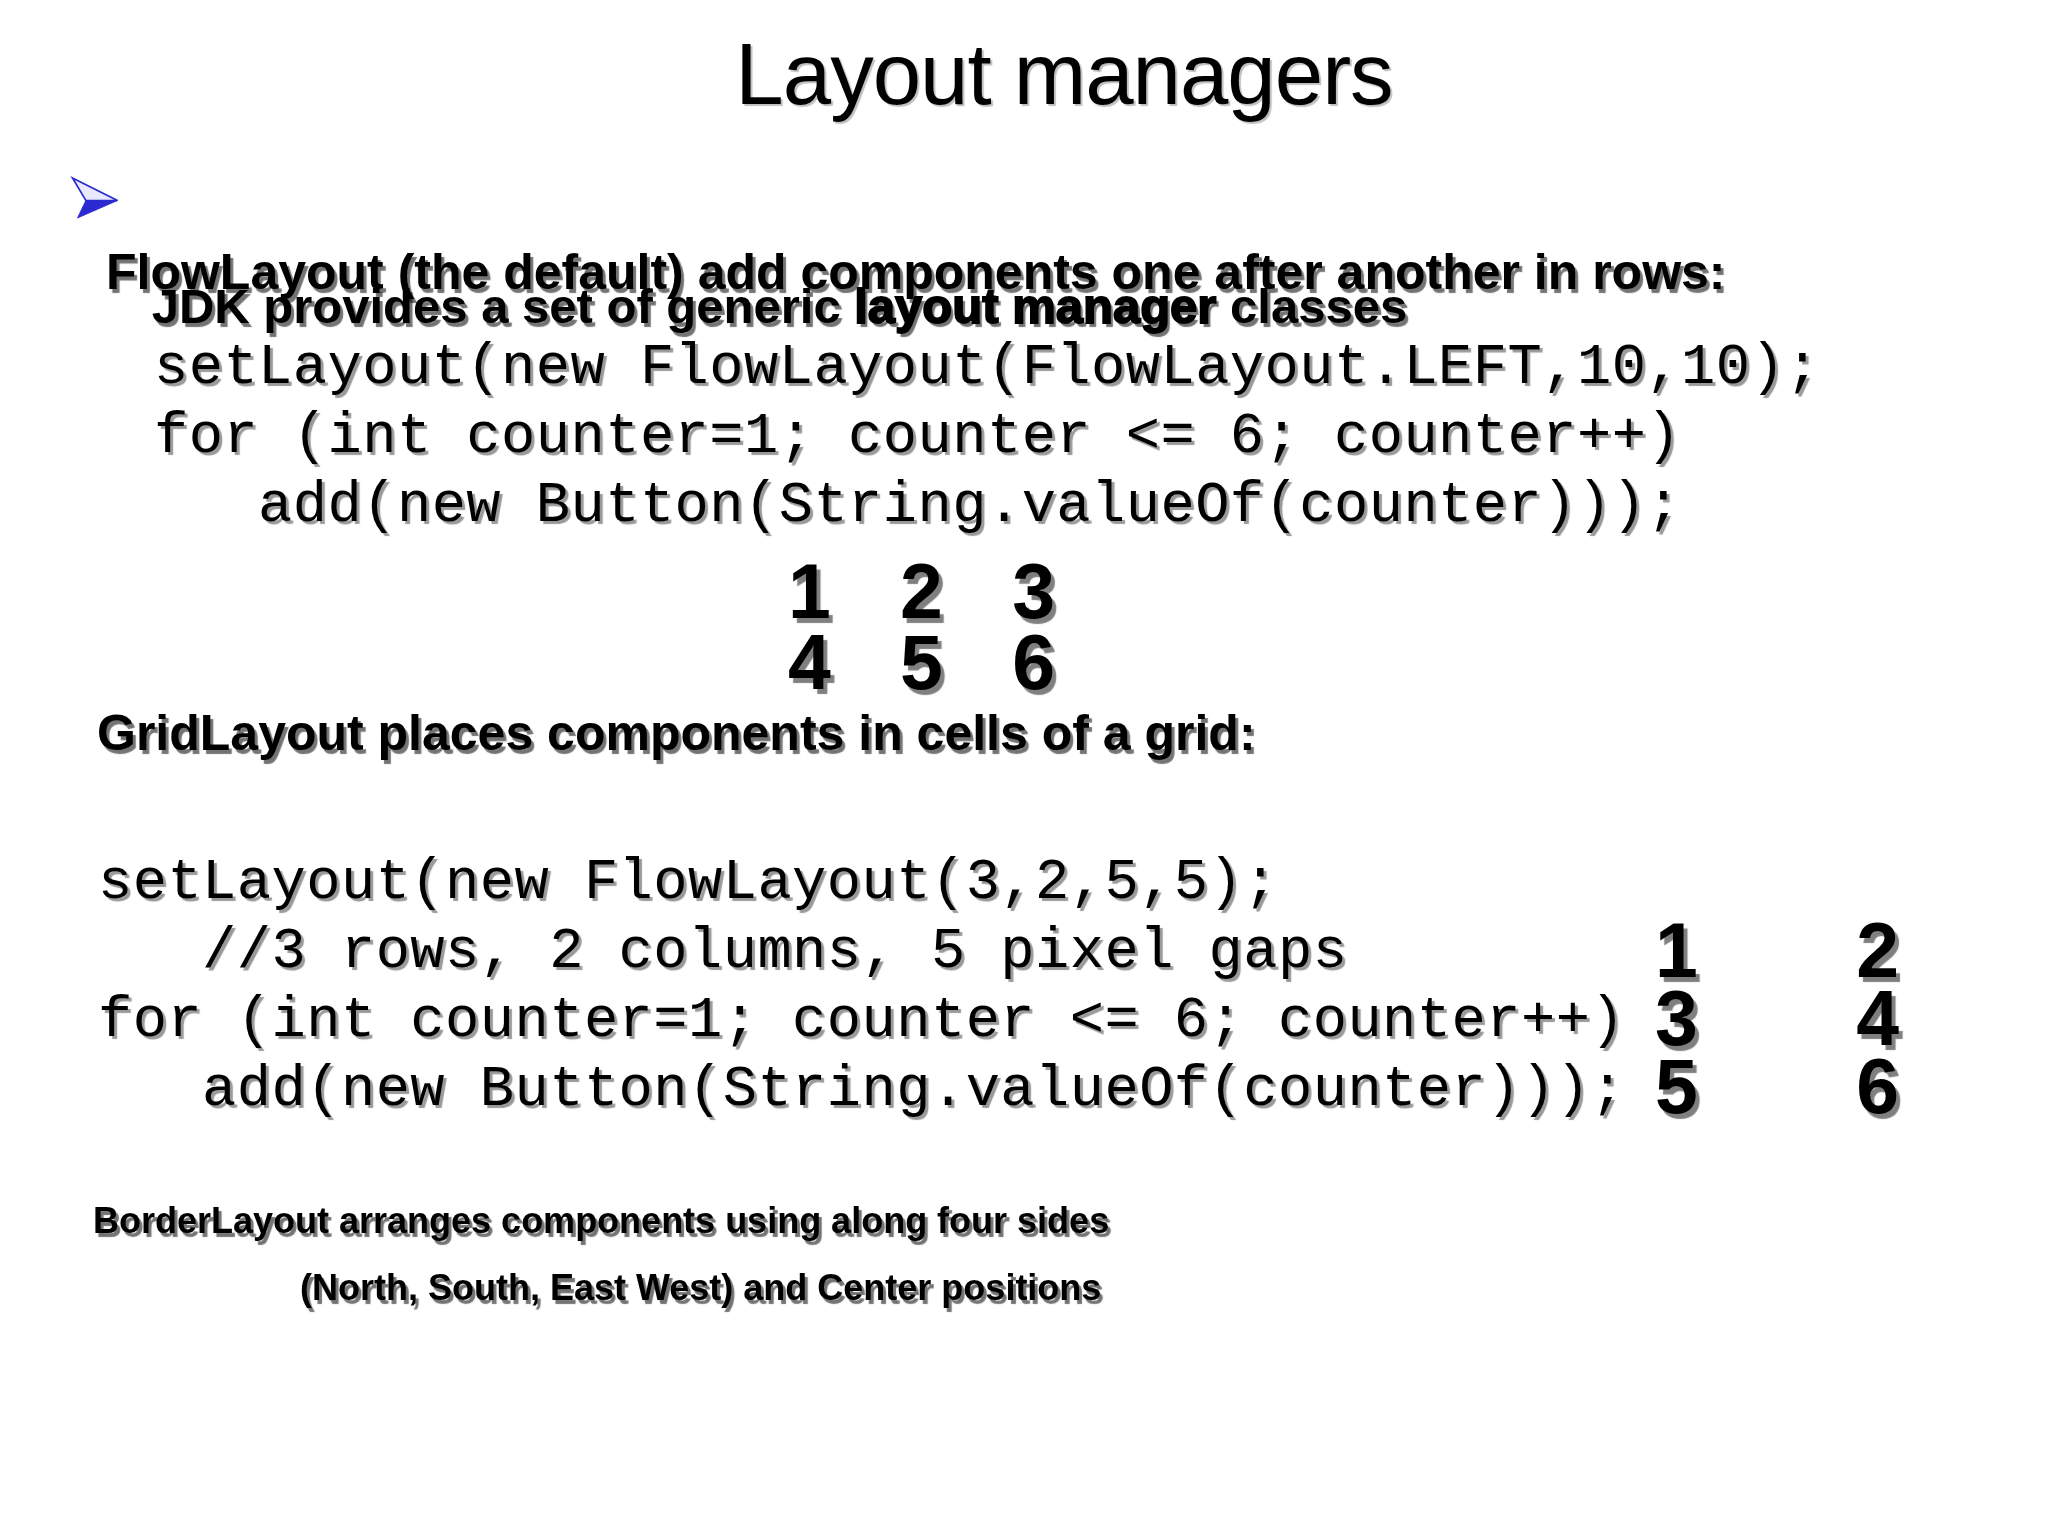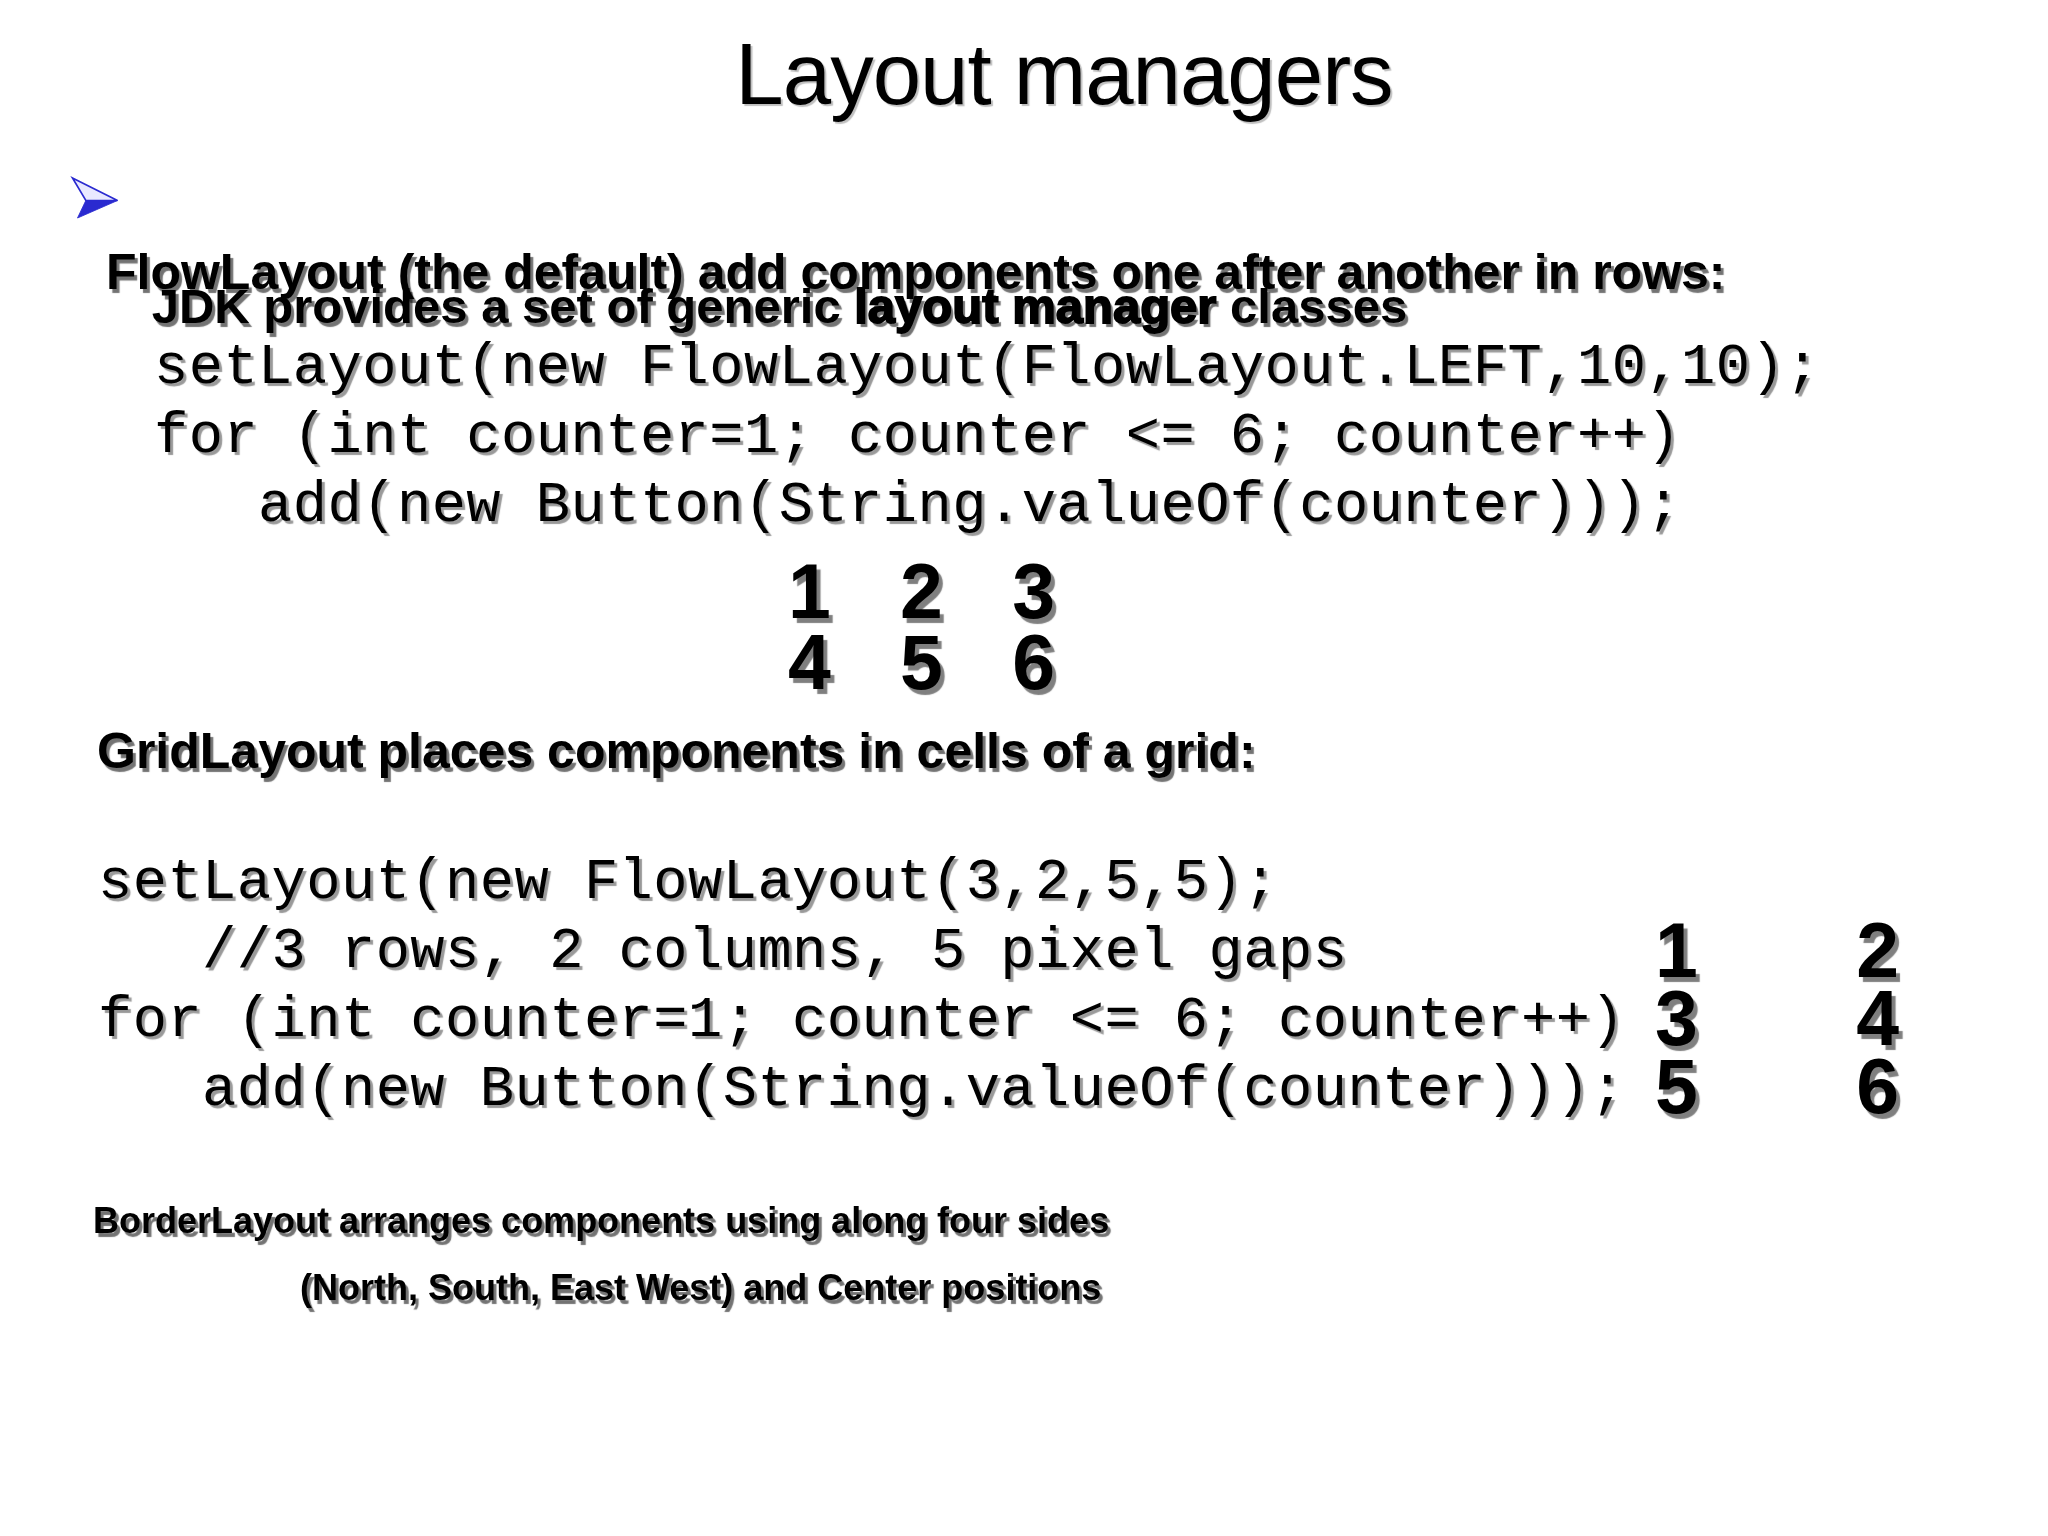--- a/index.html
+++ b/index.html
@@ -112,21 +112,21 @@
       <span>2</span>
       <span>3</span>
     </div>
     <div class="row">
       <span>4</span>
       <span>5</span>
       <span>6</span>
     </div>
   </div>
 
-  <div class="abs heading" style="left:97px; top:722px;">GridLayout places components in cells of a grid:</div>
+  <div class="abs heading" style="left:97px; top:704px;">GridLayout places components in cells of a grid:</div>
 
   <div class="abs code" style="left:98px; top:849px;">
     <div class="line">setLayout(new FlowLayout(3,2,5,5);</div>
     <div class="line">   //3 rows, 2 columns, 5 pixel gaps</div>
     <div class="line">for (int counter=1; counter &lt;= 6; counter++)</div>
     <div class="line">   add(new Button(String.valueOf(counter)));</div>
   </div>
 
   <div class="abs digits grid-digits">
     <div class="row">

